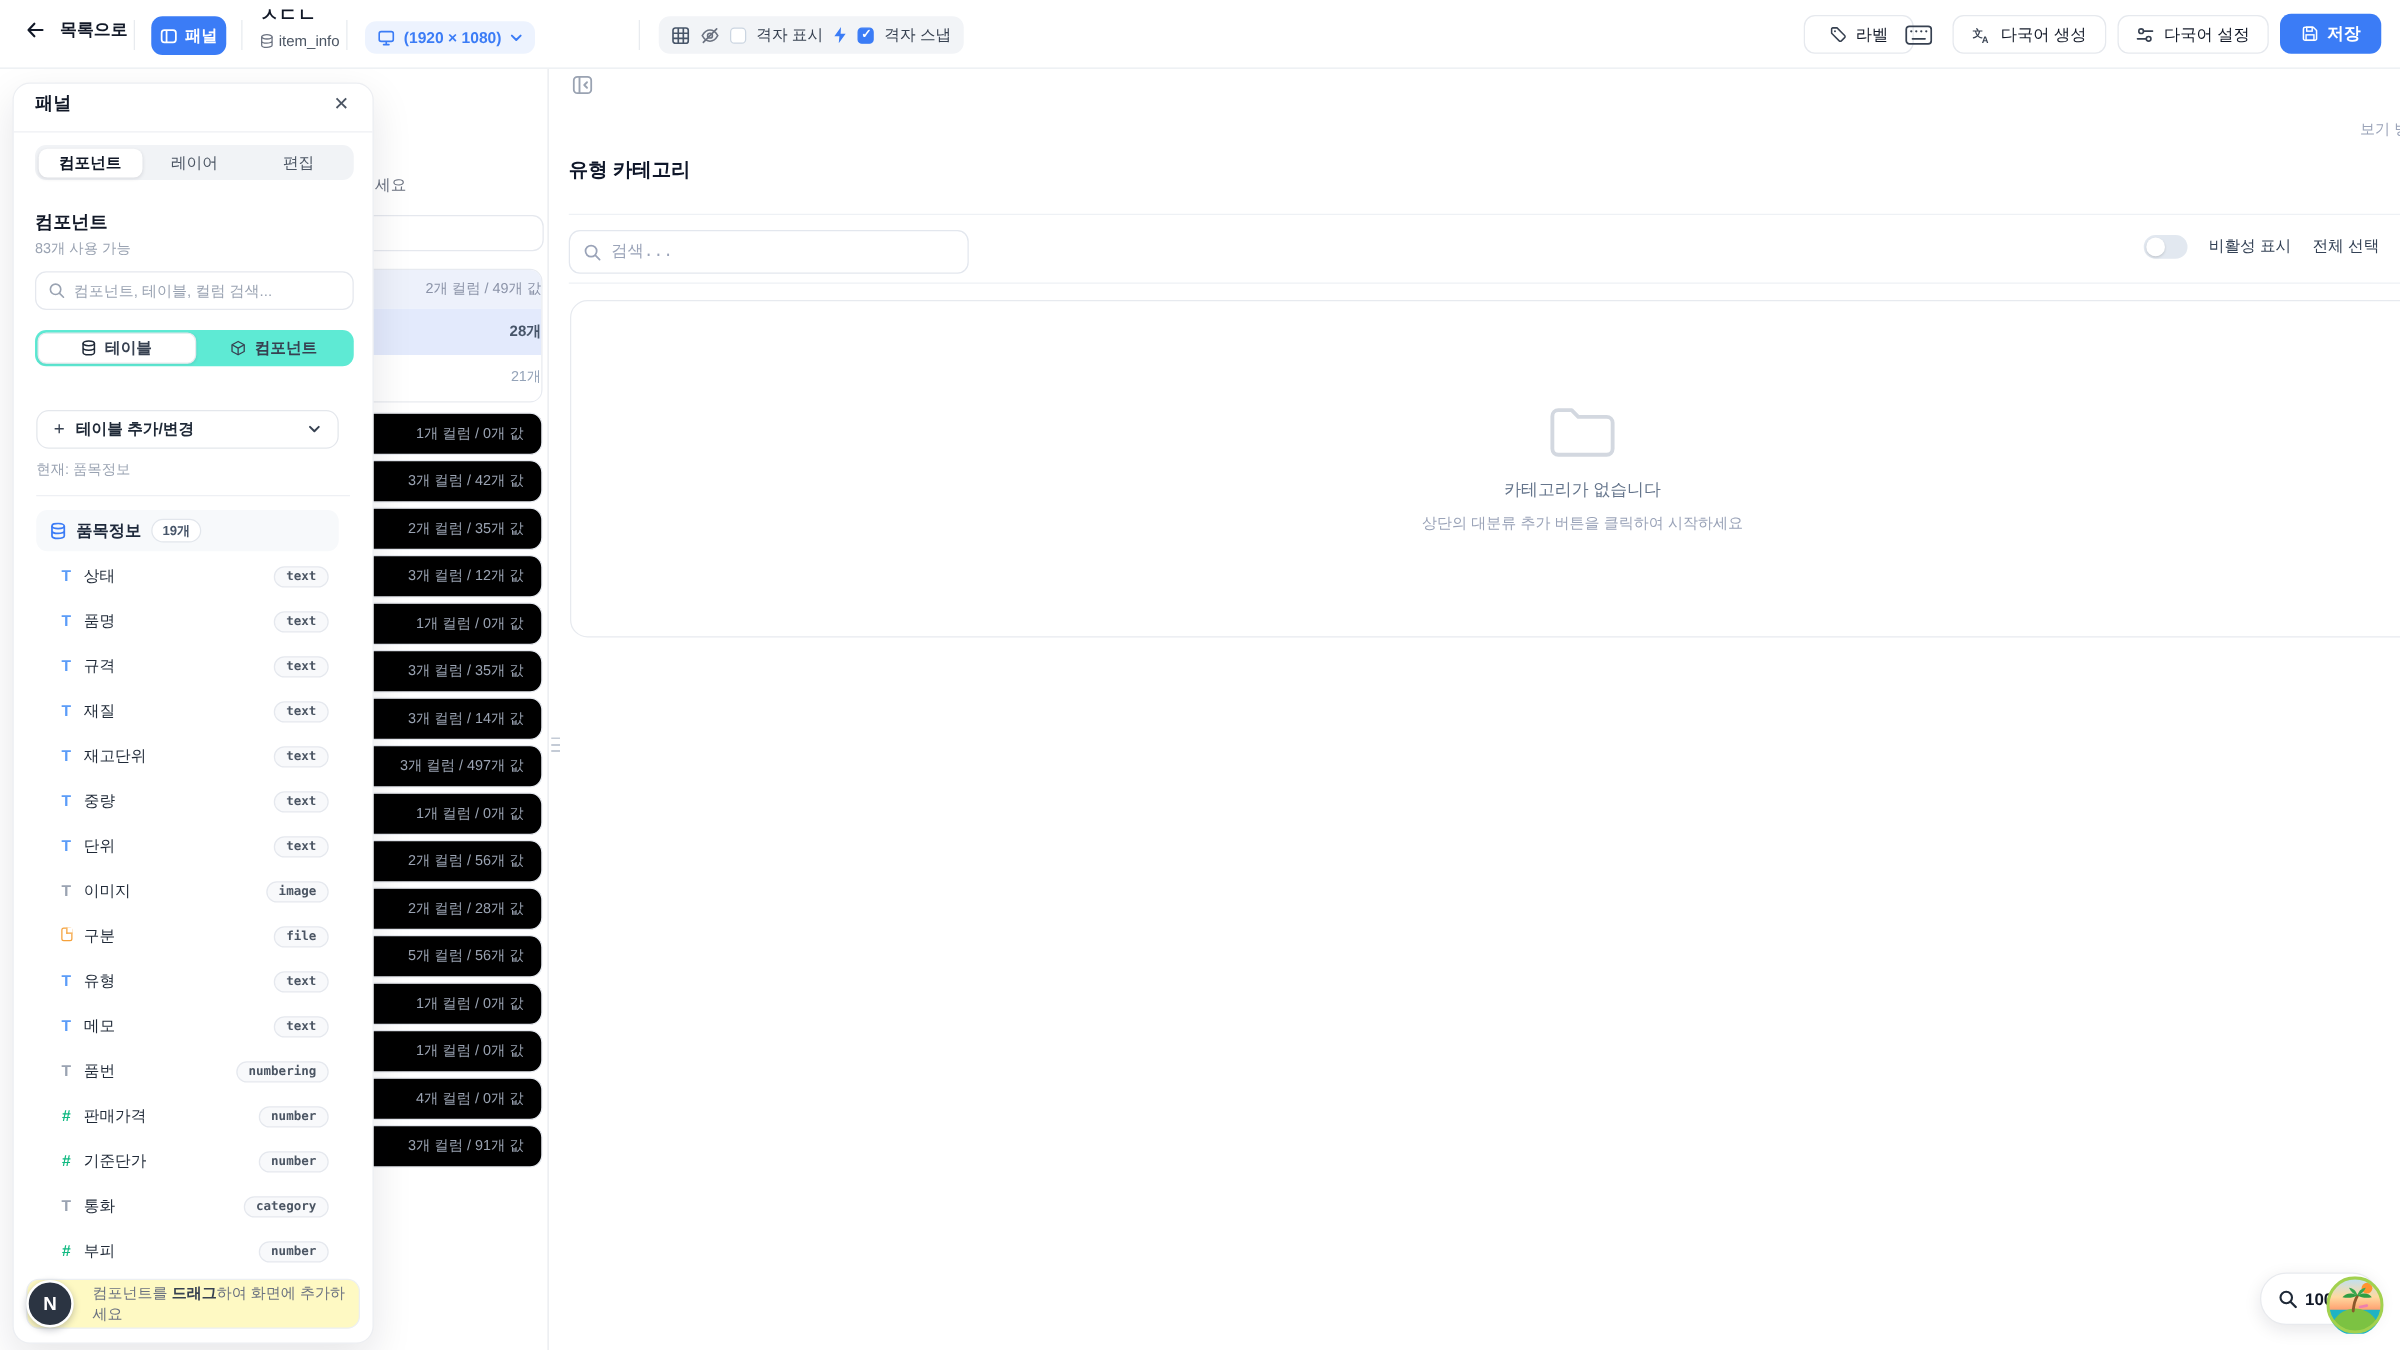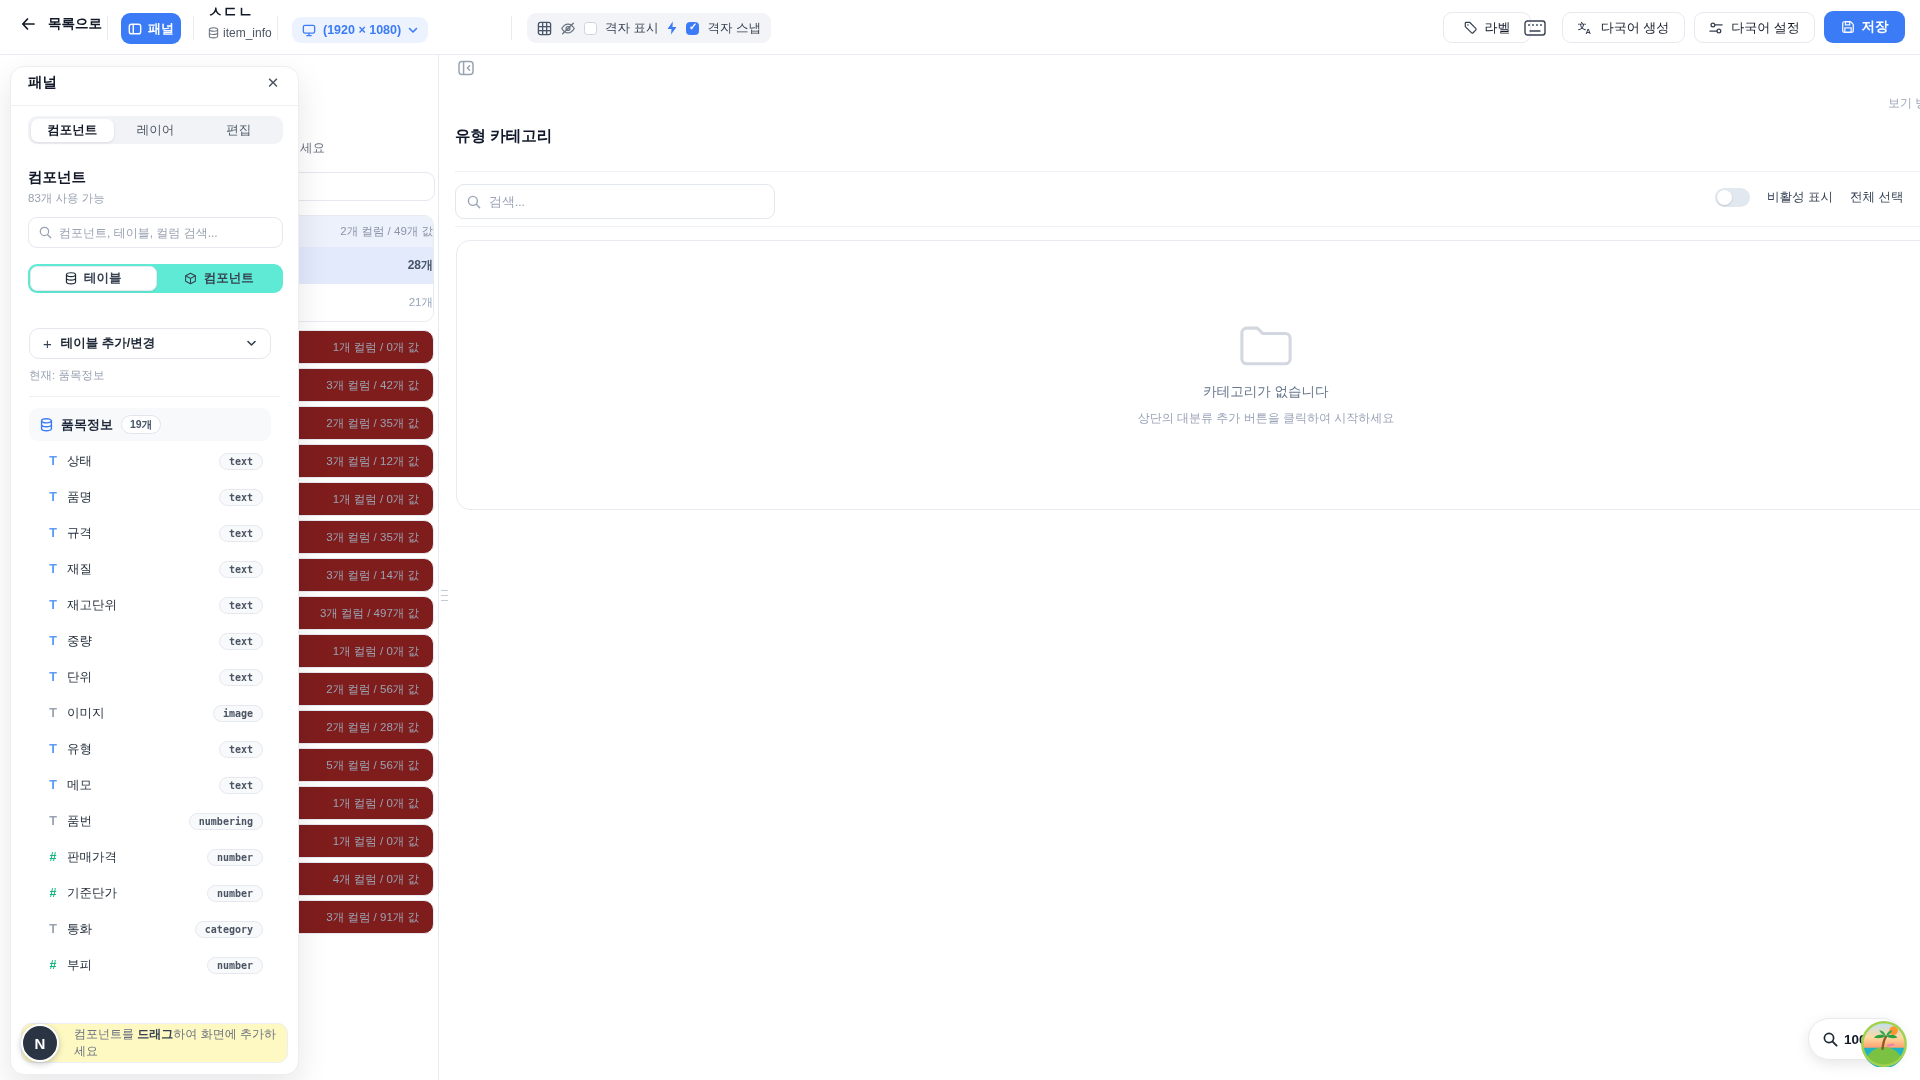--- a/index.html
+++ b/index.html
@@ -45,33 +45,33 @@
   .mid-search { position:absolute; left:252px; top:117px; width:183px; height:29px;
     border:1px solid #e5e8ee; border-radius:9px; background:#fff; }
   .mid-group { position:absolute; left:252px; top:160px; width:182px; border:1px solid #e7eaf0;
     border-radius:10px; overflow:hidden; }
   .mg-row { text-align:right; font-size:11.5px; }
   .mg-head { height:31px; line-height:31px; background:#edf1fb; color:#8b93a8; }
   .mg-c1 { height:37px; line-height:37px; background:#e3eafc; color:#475569; font-weight:700; font-size:12px; }
   .mg-c2 { height:37px; line-height:37px; background:#fff; color:#94a3b8; }
   .mid-items { position:absolute; left:252px; top:275px; width:182px; }
   .mid-item { height:34px; line-height:32px; margin-bottom:4px; border:1px solid #e7eaf0; border-radius:10px;
-    text-align:right; padding-right:14px; font-size:11.5px; color:#9aa3b2; background:#7f1d1d; }
+    text-align:right; padding-right:14px; font-size:11.5px; color:#9aa3b2; background:#000000; }
 
   
   .canvas { position:absolute; left:439px; top:55px; right:0; bottom:0; background:#fff; overflow:hidden; z-index:1; }
   .cv-collapse { position:absolute; left:19px; top:5px; }
   .cv-viewmode { position:absolute; left:1449px; top:40px; font-size:12px; color:#9aa3b8; white-space:nowrap; }
   .cv-title { position:absolute; left:16px; top:71px; font-size:15.5px; font-weight:700; color:#0f172a; }
   .cv-div1 { position:absolute; left:16px; right:0; top:116px; height:1px; background:#eef1f5; }
   .cv-div2 { position:absolute; left:16px; right:0; top:171px; height:1px; background:#eef1f5; }
   .cv-search { position:absolute; left:16px; top:129px; width:320px; height:35px; border:1px solid #e3e7ee;
     border-radius:9px; display:flex; align-items:center; gap:8px; padding:0 11px; background:#fff; }
   .cv-search input { border:none; outline:none; flex:1; font-size:13px; color:#334155;
-    font-family:Liberation Serif, serif; }
+    font-family:Liberation Mono, monospace; }
   .cv-search input::placeholder { color:#9aa3b8; }
   .cv-controls { position:absolute; left:1276px; top:133px; display:flex; align-items:center; gap:17px; white-space:nowrap; }
   .toggle { width:35px; height:19px; border-radius:10px; background:#e2e8f0; position:relative; }
   .toggle::after { content:""; position:absolute; left:2px; top:2px; width:15px; height:15px; border-radius:50%;
     background:#fff; box-shadow:0 1px 2px rgba(0,0,0,.15); }
   .cv-ctl-lbl { font-size:12.5px; font-weight:500; color:#334155; }
   .empty-box { position:absolute; left:17px; top:185px; width:1620px; height:270px;
     border:1.5px solid #e7eaef; border-radius:14px; background:#fff;
     display:flex; flex-direction:column; align-items:center; justify-content:center; }
   .empty-title { margin-top:16px; font-size:13.5px; color:#64748b; }
@@ -464,20 +464,25 @@
         <span class="f-name">단위</span>
         <span class="f-type">text</span>
       </div>
 
       <div class="p-field">
         <span class="f-icon ic-t-gray">T</span>
         <span class="f-name">이미지</span>
         <span class="f-type">image</span>
       </div>
 
+      <div class="p-field">
+        <span class="f-icon"><span class="ic-file"></span></span>
+        <span class="f-name">구분</span>
+        <span class="f-type">file</span>
+      </div>
 
       <div class="p-field">
         <span class="f-icon ic-t-blue">T</span>
         <span class="f-name">유형</span>
         <span class="f-type">text</span>
       </div>
 
       <div class="p-field">
         <span class="f-icon ic-t-blue">T</span>
         <span class="f-name">메모</span>

